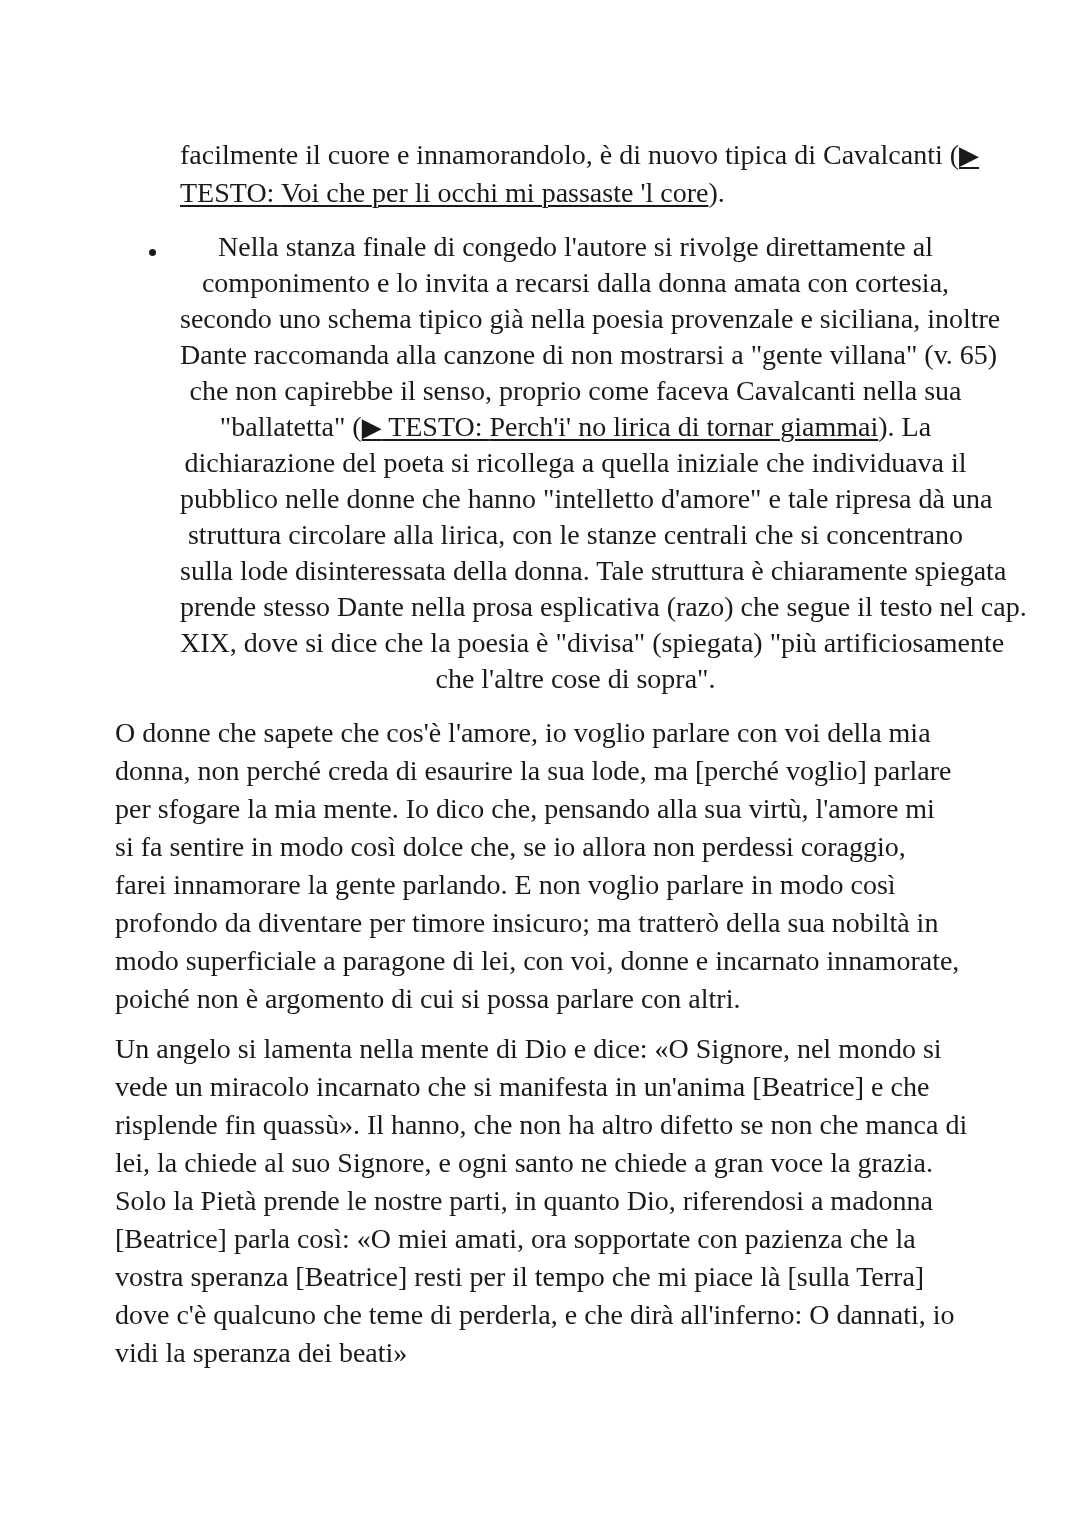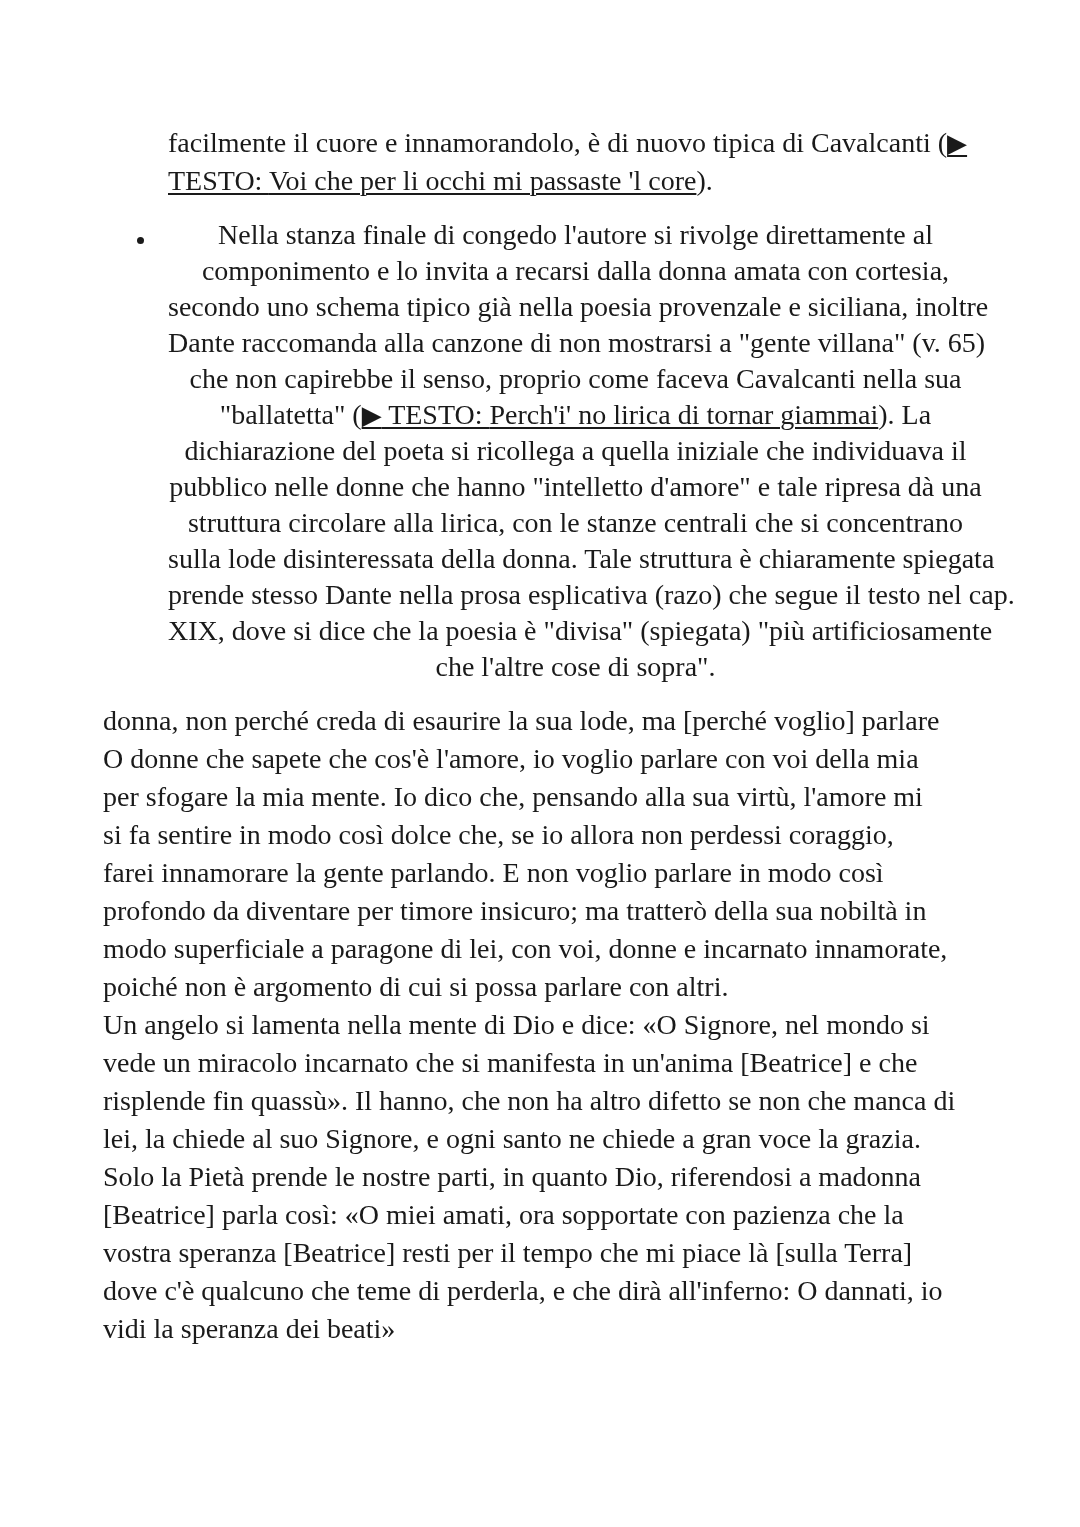--- a/index.html
+++ b/index.html
@@ -16,21 +16,21 @@
     font-family: "Liberation Serif", "DejaVu Serif", serif;
     font-size: 28px;
     color: #1a1a1a;
   }
   .content {
     position: absolute;
     left: 103px;
     top: 124px;
     width: 880px;
   }
-  .block { margin: 0; }
+  .block { margin: 12px; }
   .block.continuation { margin-bottom: 17px; padding-left: 65px; }
   .block.bullet { margin-bottom: 17px; padding-left: 65px; position: relative; text-align: center; }
   .block.paragraph { margin-bottom: 0; }
   .line {
     line-height: 38px;
     white-space: pre;
   }
   .bullet .line { line-height: 36px; }
   .bullet-marker {
     position: absolute;
@@ -73,22 +73,22 @@
         <div class="line"><span>"ballatetta" (</span><span class="link"><span class="tri">▶</span><span> TESTO: </span><span class="italic">Perch'i' no lirica di tornar giammai</span></span><span>). La</span></div>
         <div class="line"><span>dichiarazione del poeta si ricollega a quella iniziale che individuava il</span></div>
         <div class="line"><span>pubblico nelle donne che hanno "intelletto d'amore" e tale ripresa dà una</span></div>
         <div class="line"><span>struttura circolare alla lirica, con le stanze centrali che si concentrano</span></div>
         <div class="line"><span>sulla lode disinteressata della donna. Tale struttura è chiaramente spiegata</span></div>
         <div class="line"><span>prende stesso Dante nella prosa esplicativa (</span><span class="italic">razo</span><span>) che segue il testo nel cap.</span></div>
         <div class="line"><span>XIX, dove si dice che la poesia è "divisa" (spiegata) "più artificiosamente</span></div>
         <div class="line"><span>che l'altre cose di sopra".</span></div>
       </div>
       <div class="block paragraph">
+        <div class="line"><span>O donne che sapete che cos'è l'amore, io voglio parlare con voi della mia</span></div>
         <div class="line"><span>donna, non perché creda di esaurire la sua lode, ma [perché voglio] parlare</span></div>
-        <div class="line"><span>O donne che sapete che cos'è l'amore, io voglio parlare con voi della mia</span></div>
         <div class="line"><span>per sfogare la mia mente. Io dico che, pensando alla sua virtù, l'amore mi</span></div>
         <div class="line"><span>si fa sentire in modo così dolce che, se io allora non perdessi coraggio,</span></div>
         <div class="line"><span>farei innamorare la gente parlando. E non voglio parlare in modo così</span></div>
         <div class="line"><span>profondo da diventare per timore insicuro; ma tratterò della sua nobiltà in</span></div>
         <div class="line"><span>modo superficiale a paragone di lei, con voi, donne e incarnato innamorate,</span></div>
         <div class="line"><span>poiché non è argomento di cui si possa parlare con altri.</span></div>
       </div>
       <div class="block paragraph">
         <div class="line"><span>Un angelo si lamenta nella mente di Dio e dice: «O Signore, nel mondo si</span></div>
         <div class="line"><span>vede un miracolo incarnato che si manifesta in un'anima [Beatrice] e che</span></div>

